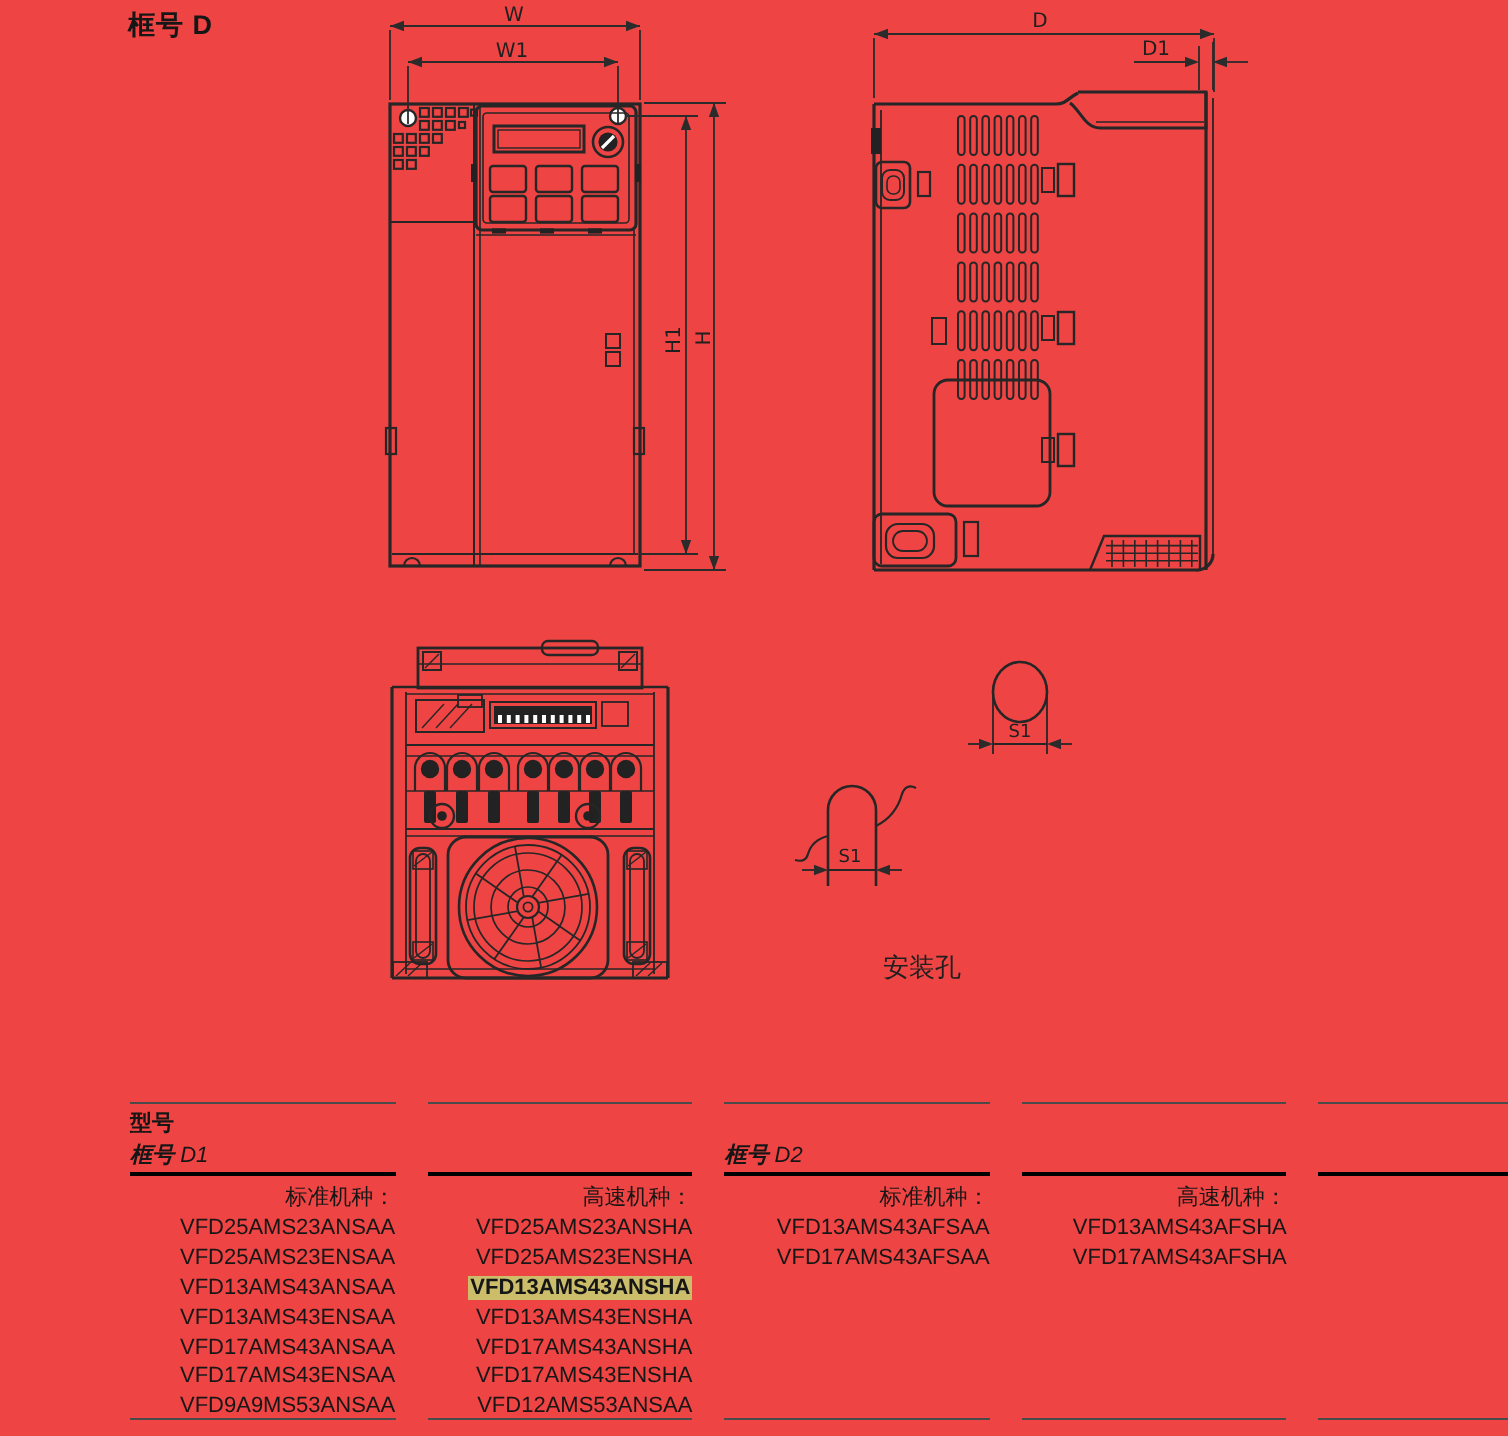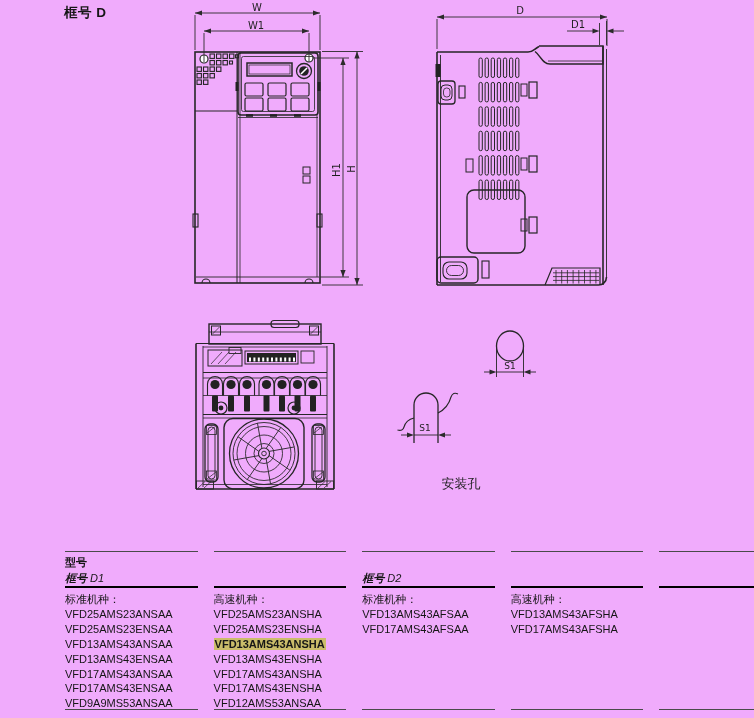--- a/index.html
+++ b/index.html
@@ -1,33 +1,33 @@
 <!DOCTYPE html>
 <html><head>
 <meta charset="utf-8">
 <style>
   html,body{margin:0;padding:0;background:#fff;}
-  .page{position:relative;width:754px;height:718px;background:#f0abfc;overflow:hidden;
+  .page{position:relative;width:754px;height:718px;background:#ef4444;overflow:hidden;
         font-family:"Liberation Sans","DejaVu Sans",sans-serif;color:#161616;}
   .frame-title{position:absolute;left:64px;top:4px;font-size:13.5px;font-weight:bold;letter-spacing:.5px;}
   svg{position:absolute;left:0;top:0;font-family:"DejaVu Sans","Liberation Sans",sans-serif;}
   svg text{fill:#1f1f1f;}
   .dim{font-size:10px;}
   .dim-s{font-size:9px;}
   .caption{font-size:13px;}
 
   
   .spec-table{position:absolute;left:65px;top:551px;display:grid;
               grid-template-columns:repeat(5,132.6px);column-gap:16px;font-size:11px;}
   .cell{min-width:0;}
   .cell.hdr{border-top:1px solid #4a4a4a;border-bottom:2px solid #000;padding-top:3px;}
   .t-model{line-height:15px;font-weight:bold;min-height:15px;}
   .t-frame{line-height:16px;min-height:16px;font-style:italic;}
   .t-frame .b{font-weight:bold;}
-  .cell.body{border-bottom:1px solid #4a4a4a;padding:4px 0 4px 0;height:113px;}
+  .cell.body{border-bottom:1px solid #4a4a4a;padding:4px 0 4px 0;height:113px;text-align:right;}
   .line{line-height:14.9px;white-space:nowrap;}
   .hl{background:#cbbd6a;padding:0 1px;font-weight:bold;}
 </style>
 </head>
 <body>
 
 <div class="page">
 
   <div class="frame-title"><span>框号</span>&nbsp;<span>D</span></div>
 

